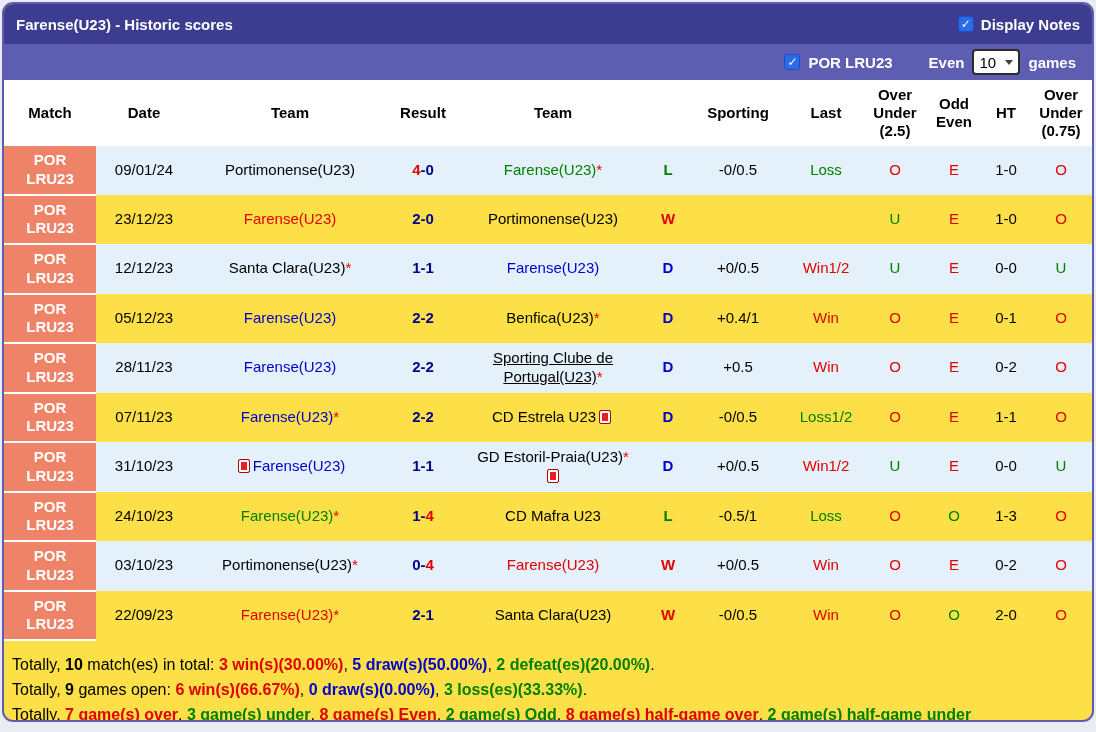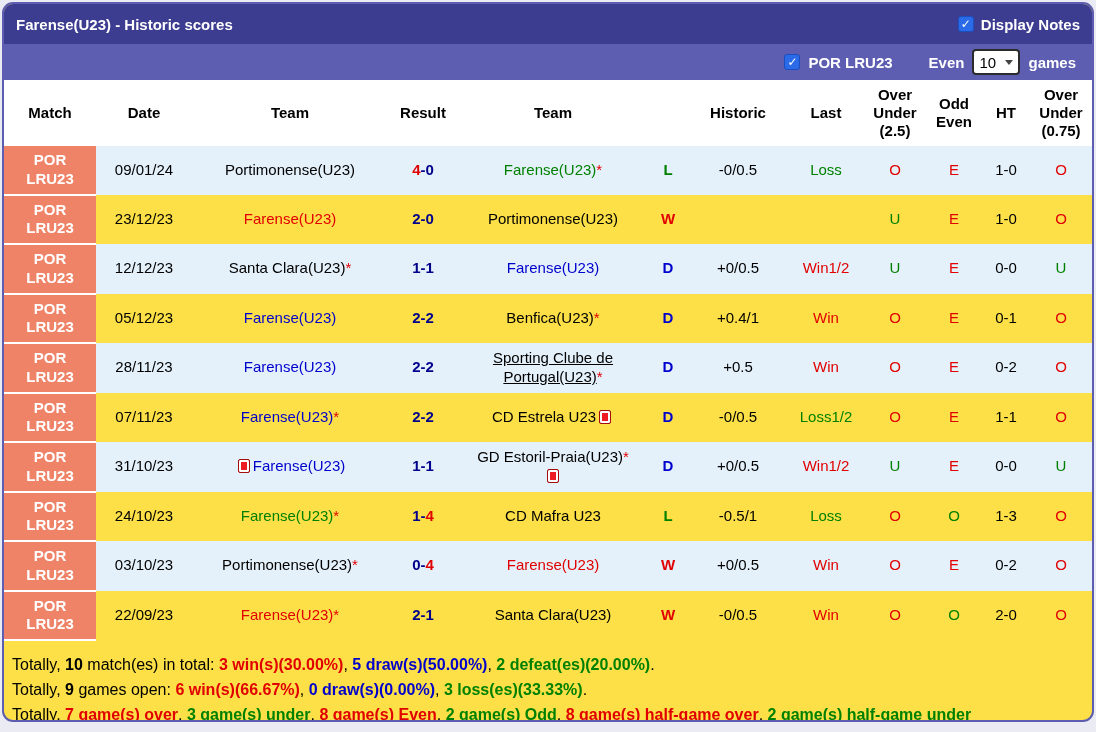--- a/index.html
+++ b/index.html
@@ -119,21 +119,21 @@
         <col style="width:62px">
     </colgroup>
     <thead>
       <tr>
           <th>Match</th>
           <th>Date</th>
           <th>Team</th>
           <th>Result</th>
           <th>Team</th>
           <th></th>
-          <th>Historic</th>
+          <th>Sporting</th>
           <th>Last</th>
           <th>Over<br>Under<br>(2.5)</th>
           <th>Odd<br>Even</th>
           <th>HT</th>
           <th>Over<br>Under<br>(0.75)</th>
         </tr>
     </thead>
     <tbody>
         <tr class="tint">
           <td class="league">

